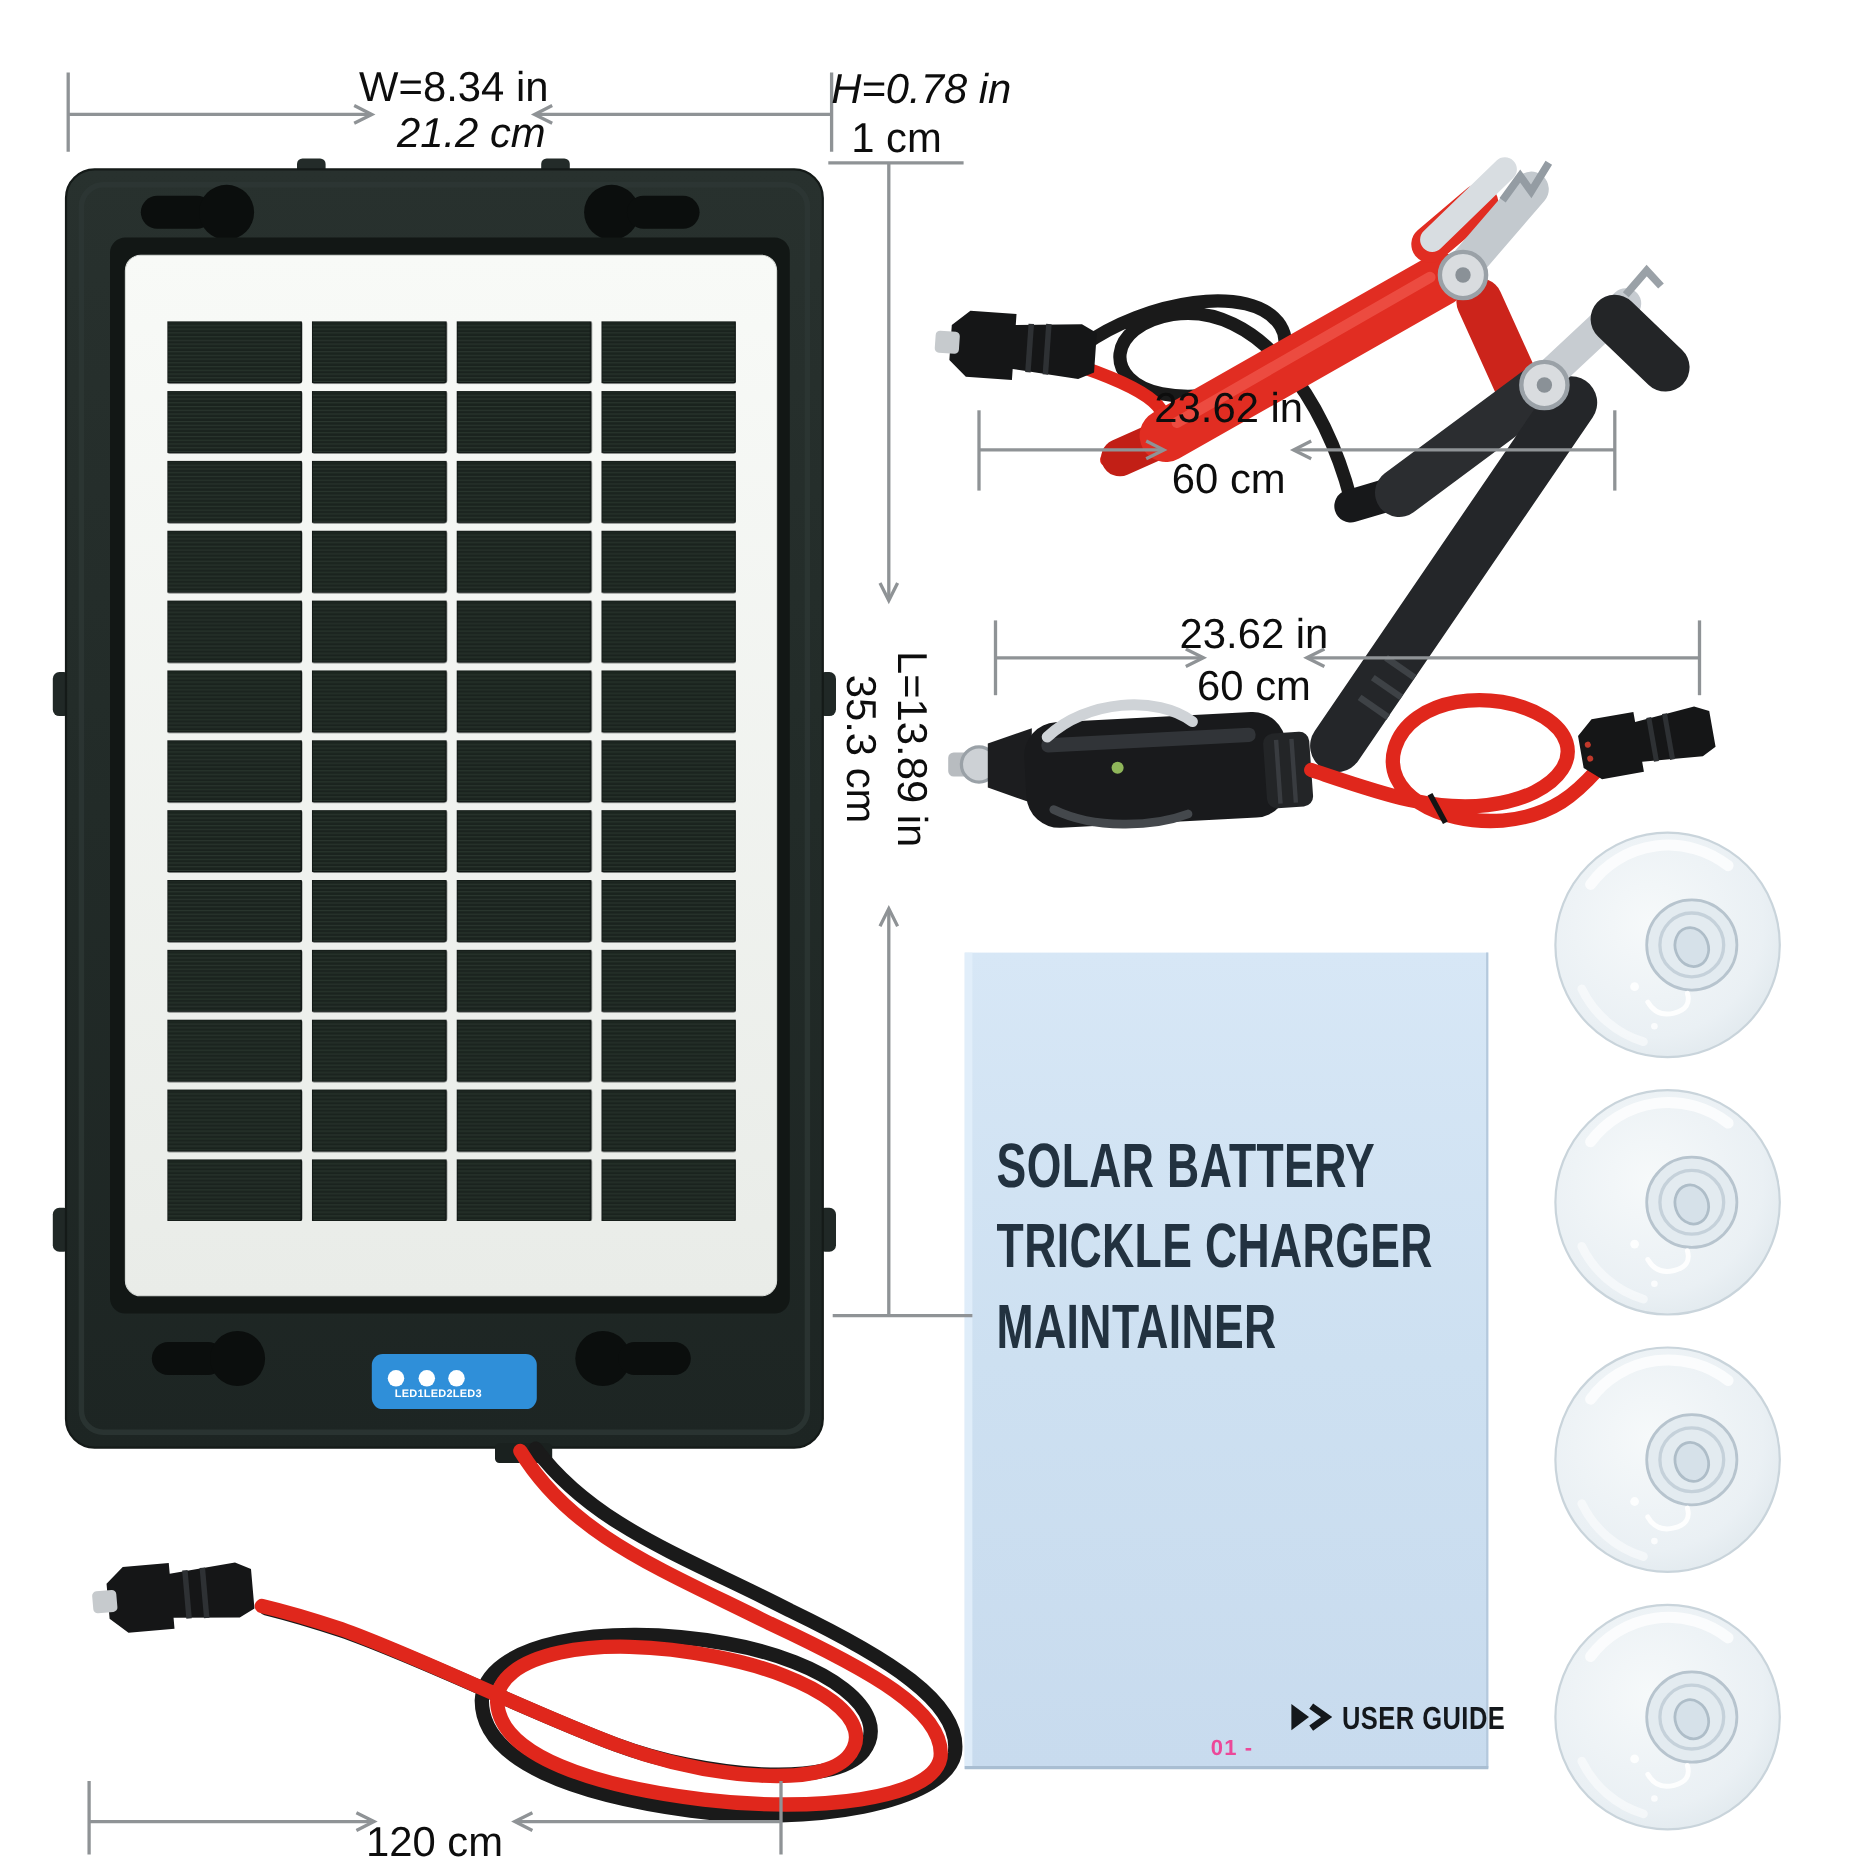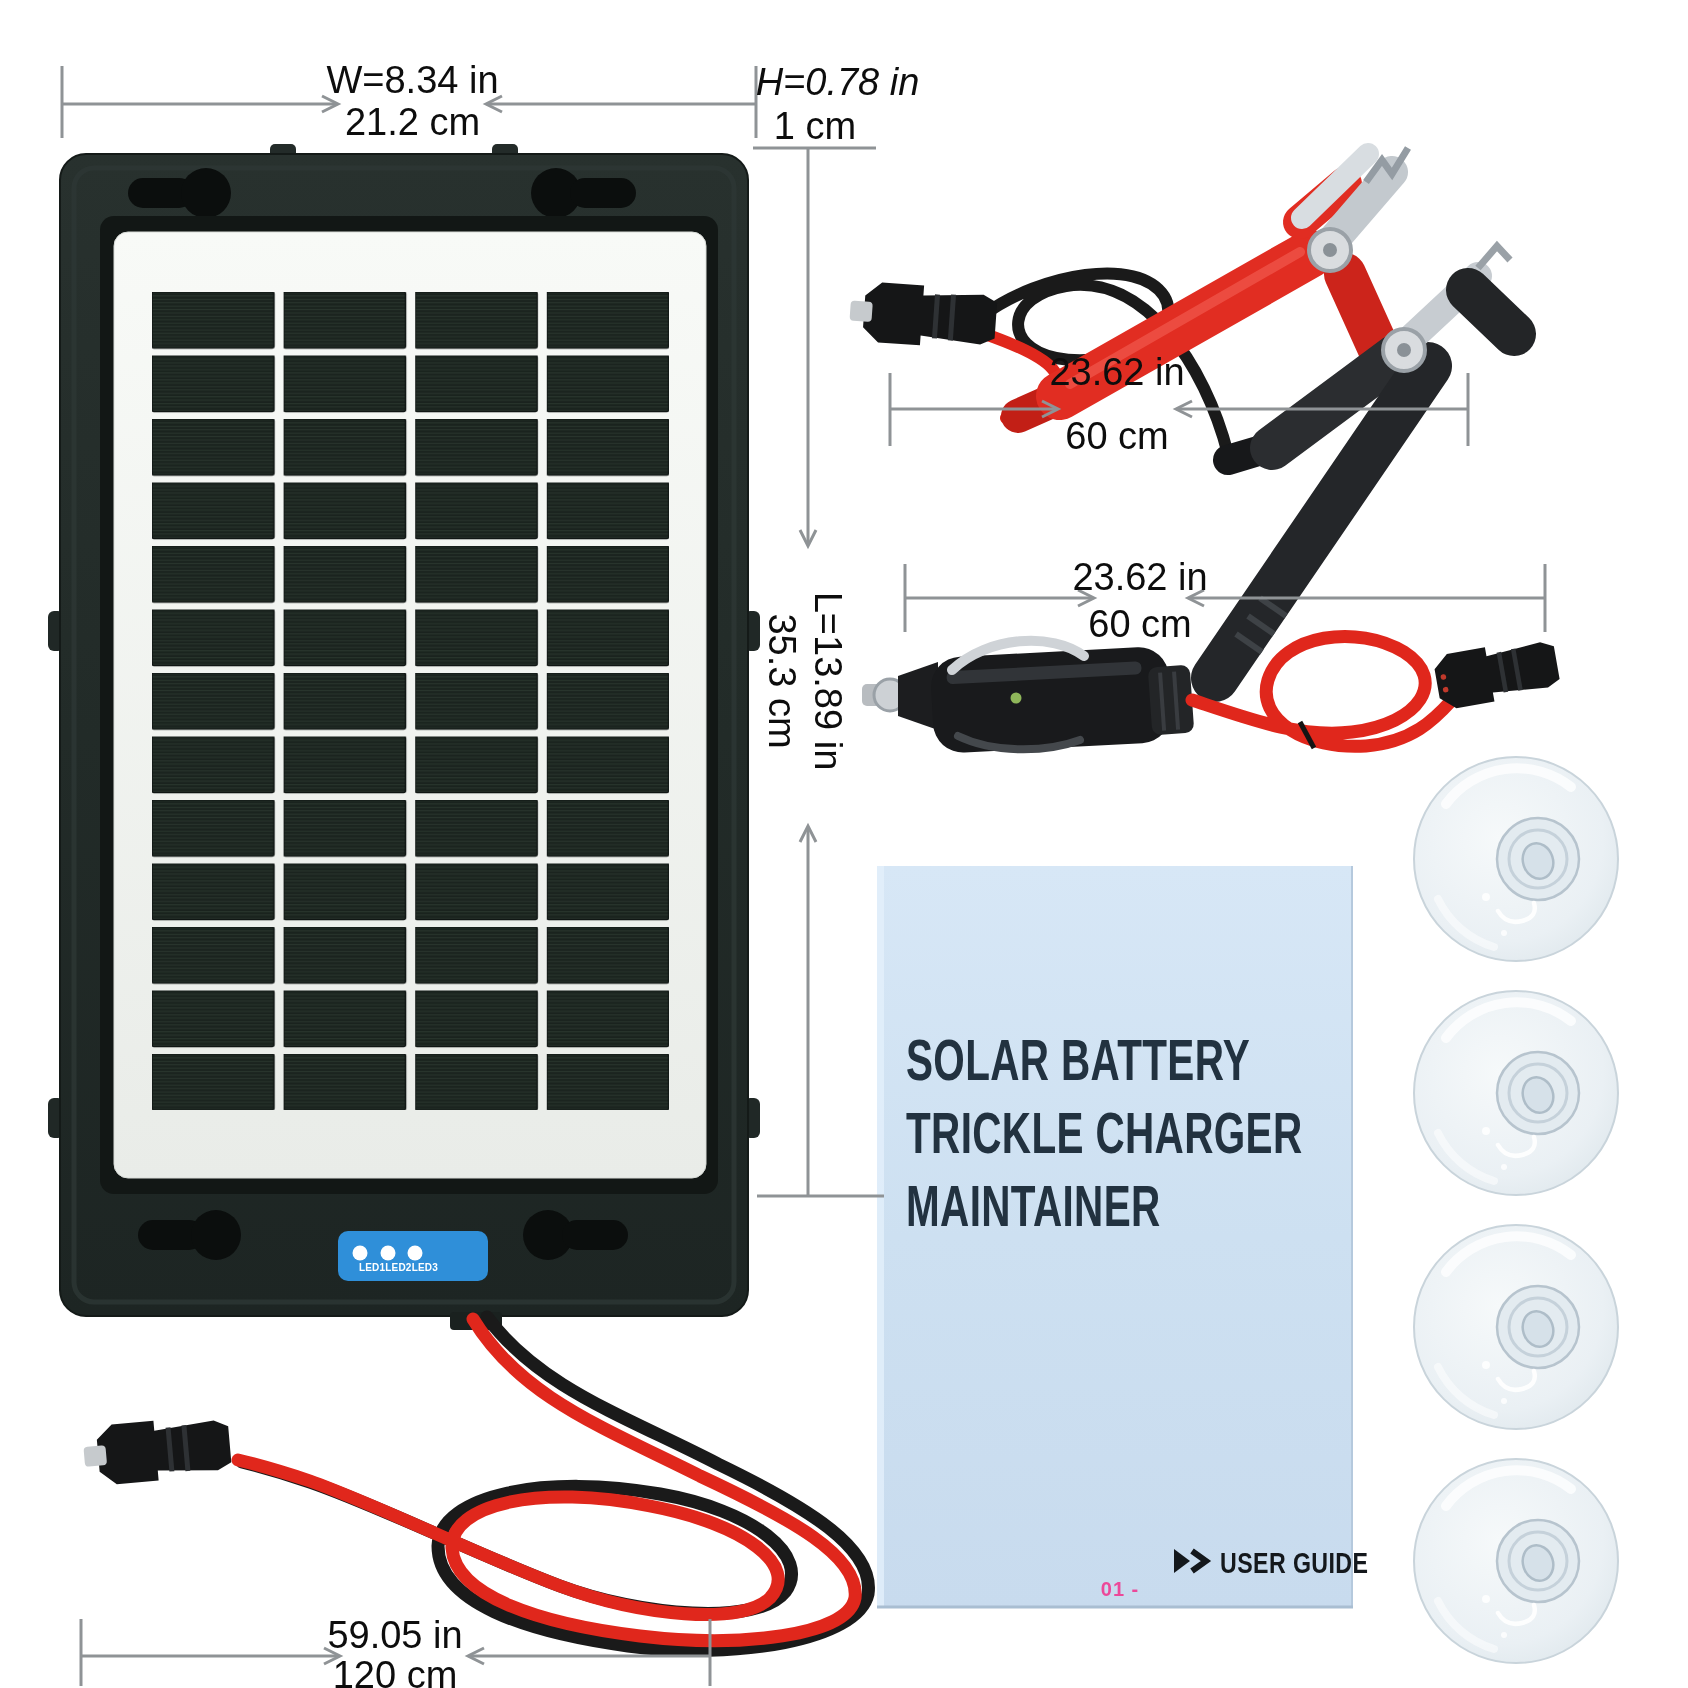--- a/index.html
+++ b/index.html
@@ -230,39 +230,38 @@
     <line x1="81" y1="1583" x2="81" y2="1650"></line>
     <line x1="710" y1="1583" x2="710" y2="1650"></line>
     <line x1="81" y1="1620" x2="338" y2="1620"></line>
     <polyline points="324,1612 340,1620 324,1628"></polyline>
     <line x1="470" y1="1620" x2="710" y2="1620"></line>
     <polyline points="484,1612 468,1620 484,1628"></polyline>
   </g>
 </svg>
 
   <div class="dim-text" style="left:240px;top:22px;width:345px;">W=8.34 in</div>
-  <div class="dim-text" style="left:240px;top:64px;width:345px;">21.2 cm</div>
+  <div class="dim-text" style="left:256px;top:64px;width:345px;font-style:italic;">21.2 cm</div>
 
   <div class="dim-text" style="left:745px;top:24px;width:185px;font-style:italic;">H=0.78 in</div>
   <div class="dim-text" style="left:745px;top:68px;width:140px;">1 cm</div>
 
   <div class="dim-rot-wrap">
     <div class="dim-rot">
       <div>L=13.89 in</div>
       <div>35.3 cm</div>
     </div>
   </div>
 
   <div class="dim-text" style="left:967px;top:314px;width:300px;">23.62 in</div>
   <div class="dim-text" style="left:967px;top:378px;width:300px;">60 cm</div>
 
   <div class="dim-text" style="left:990px;top:519px;width:300px;">23.62 in</div>
   <div class="dim-text" style="left:990px;top:566px;width:300px;">60 cm</div>
 
-  <div class="dim-text" style="left:245px;top:1577px;width:300px;">59.05 in</div>
   <div class="dim-text" style="left:245px;top:1617px;width:300px;">120 cm</div>
 
   <div class="led-row">
     <span>LED1</span>
     <span>LED2</span>
     <span>LED3</span>
   </div>
 
   <div class="book-title">
     <span style="display:block">SOLAR BATTERY</span>

